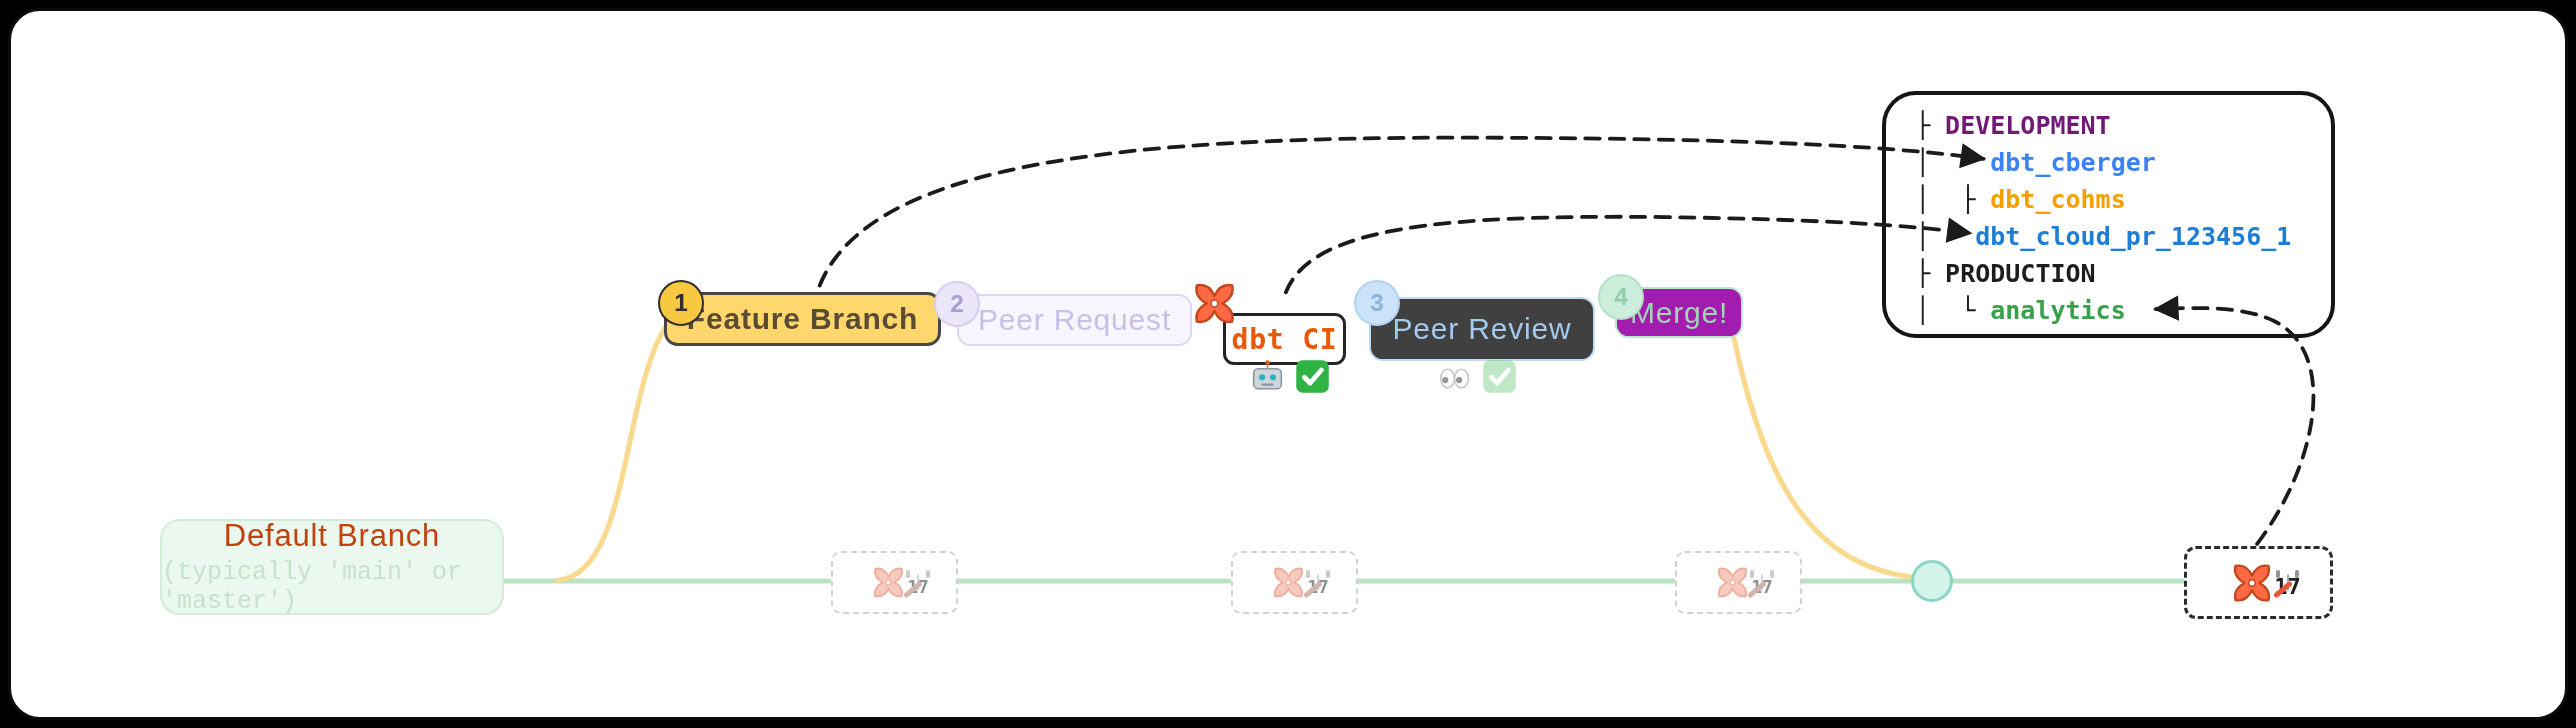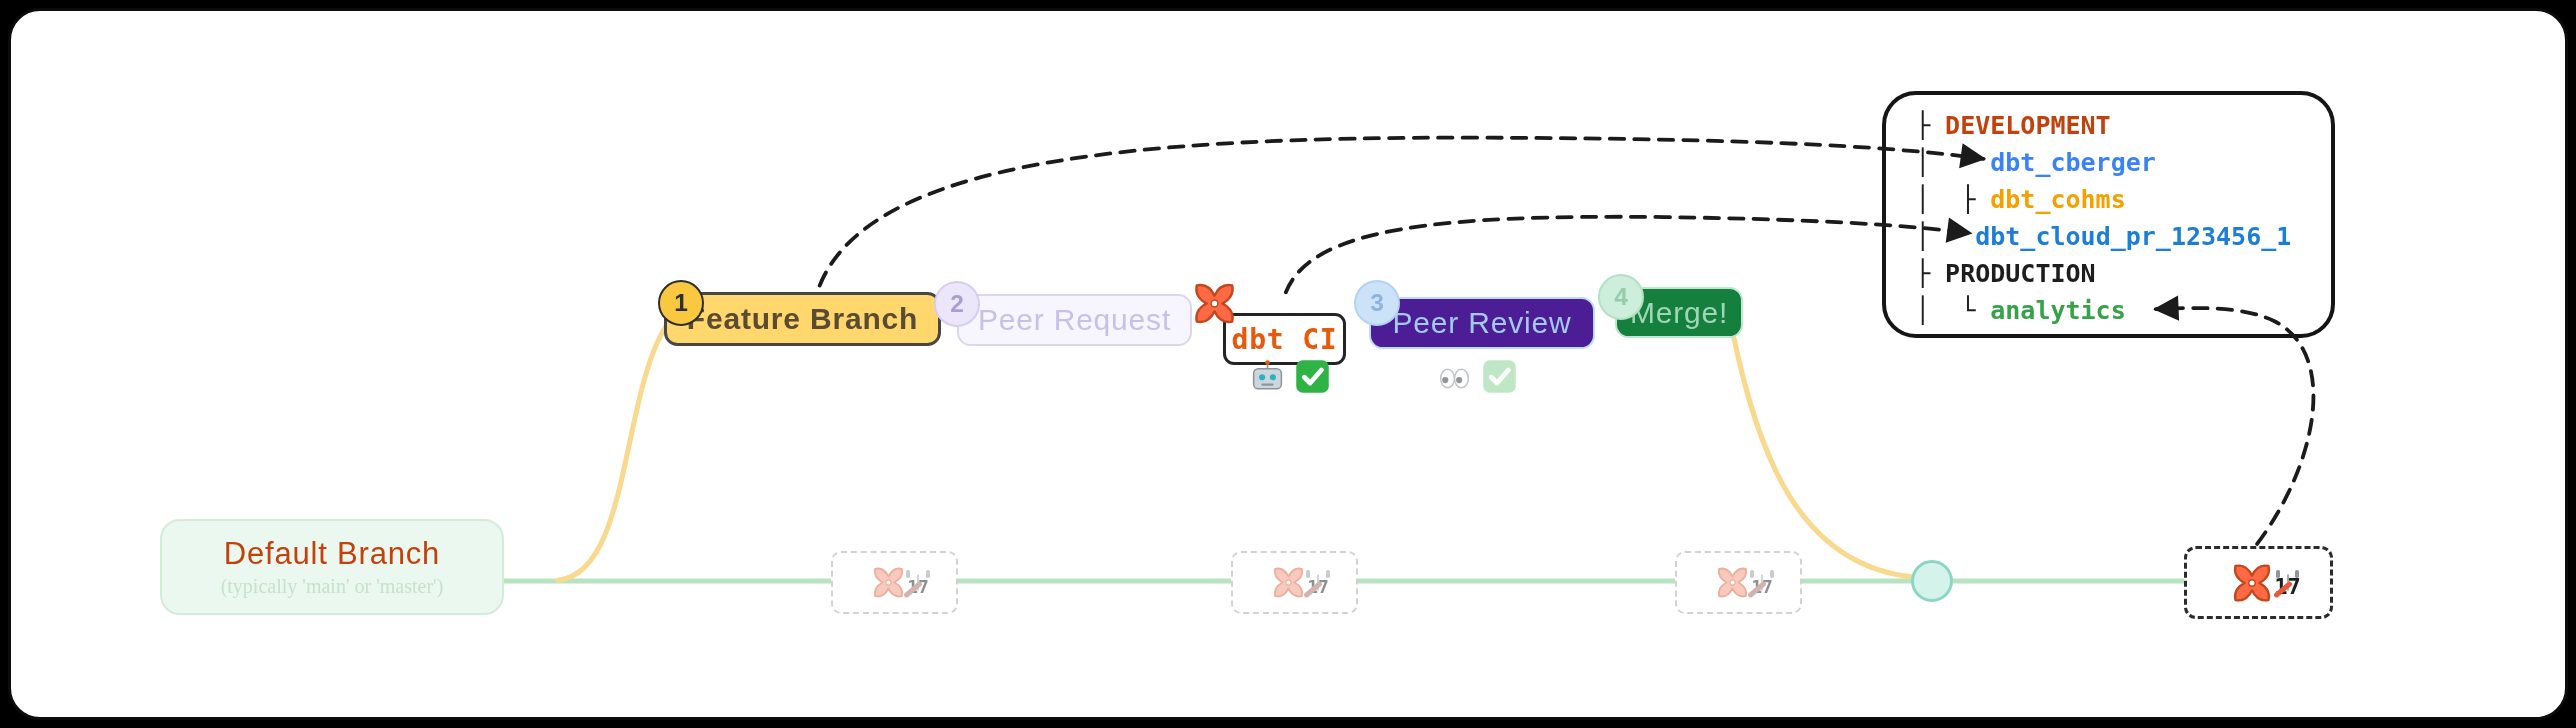--- a/index.html
+++ b/index.html
@@ -13,23 +13,23 @@
   
   .step{position:absolute;z-index:3;display:flex;align-items:center;justify-content:center;
         border-radius:13.5px;font-size:30px;letter-spacing:0.8px;box-sizing:border-box;}
   .step-feature{left:664px;top:292px;width:277px;height:54px;background:#ffd76d;
                 border:3.4px solid #474747;color:#5a4b33;font-weight:600;}
   .step-pr{left:957px;top:294px;width:235px;height:52px;background:#f7f5fd;
            border:2.5px solid #ddd5f3;color:#c9c0ea;}
   .step-dbtci{left:1223px;top:297px;width:123px;height:52px;background:#ffffff;
               border:3.4px solid #242424;color:#e8590c;font-weight:bold;font-size:28px;
               font-family:"DejaVu Sans Mono",monospace;border-radius:11px;margin-top:16px;}
-  .step-peer{left:1369px;top:297px;width:226px;height:52px;background:#4c1d95;
+  .step-peer{left:1369px;top:297px;width:226px;height:64px;background:#404040;
              border:2.5px solid #bedbf5;color:#a4c9ee;}
-  .step-merge{left:1615px;top:287px;width:128px;height:51px;background:#15803d;
+  .step-merge{left:1615px;top:287px;width:128px;height:51px;background:#a21caf;
               border:2.5px solid #bfe6cf;color:#a0d5b6;}
 
   .badge{position:absolute;z-index:4;width:46px;height:46px;border-radius:50%;
          display:flex;align-items:center;justify-content:center;font-size:24.5px;font-weight:bold;
          box-sizing:border-box;}
   .badge-1{left:658px;top:280px;background:#f8c940;border:2.5px solid #2e2e2e;color:#2e2e2e;}
   .badge-2{left:934px;top:281px;background:#ece6f9;border:2.5px solid #d6cdf1;color:#a99dd4;}
   .badge-3{left:1354px;top:280px;background:#cbe2f8;border:2.5px solid #b2d3f1;color:#8db4de;}
   .badge-4{left:1598px;top:274px;background:#cceeda;border:2.5px solid #b4e0c6;color:#93cdaa;}
 
@@ -40,21 +40,21 @@
   .icon-robot{left:1249px;top:358px;width:37px;height:37px;}
   .icon-check-ci{left:1293px;top:357px;width:39px;height:39px;}
   .icon-eyes{left:1436px;top:360px;width:37px;height:37px;opacity:.6;}
   .icon-check-peer{left:1480px;top:357px;width:39px;height:39px;opacity:.3;}
 
   
   .default-branch{position:absolute;z-index:3;left:160px;top:519px;width:344px;height:96px;
                   background:#ebf8ef;border:2.5px solid #d2ecd8;border-radius:20px;box-sizing:border-box;
                   display:flex;flex-direction:column;align-items:center;justify-content:center;gap:3.4px;}
   .db-title{font-size:31px;color:#c2410c;letter-spacing:0.8px;}
-  .db-sub{font-size:20px;color:#c6e1cc;font-family:Liberation Serif, serif;}
+  .db-sub{font-size:25px;color:#c6e1cc;font-family:Liberation Mono, monospace;}
 
   
   .run-box{position:absolute;z-index:3;display:flex;align-items:center;justify-content:center;
            background:#fff;box-sizing:border-box;}
   .run-faded{top:551px;width:127px;height:63px;border:2.5px dashed #d2d2d2;border-radius:10px;gap:10px;}
   .run-faded .cal-wrap{filter:saturate(.4) opacity(.5);}
   .rf-1{left:831px;} .rf-2{left:1231px;} .rf-3{left:1675px;}
   .run-final{left:2184px;top:546px;width:149px;height:73px;border:3.4px dashed #2b2b2b;
              border-radius:12px;gap:12px;}
 
@@ -208,21 +208,21 @@
       <span class="cal cal-lg"><i class="cal-ring ring-l"></i><i class="cal-ring ring-r"></i>
         <span class="cal-top"></span>
         <span class="cal-num">17</span>
       </span>
     </span>
   </div>
 
   <div class="panel">
     <div class="trow">
       <span class="tpre">├ </span>
-      <span class="tlabel" style="color: #c2410c;">DEVELOPMENT</span>
+      <span class="tlabel" style="color: #701a75;">DEVELOPMENT</span>
     </div>
     <div class="trow">
       <span class="tpre">│    </span>
       <span class="tlabel" style="color: #3b82f6;">dbt_cberger</span>
     </div>
     <div class="trow">
       <span class="tpre">│  ├ </span>
       <span class="tlabel" style="color: rgb(245, 159, 0); text-align: right;">dbt_cohms</span>
     </div>
     <div class="trow">

